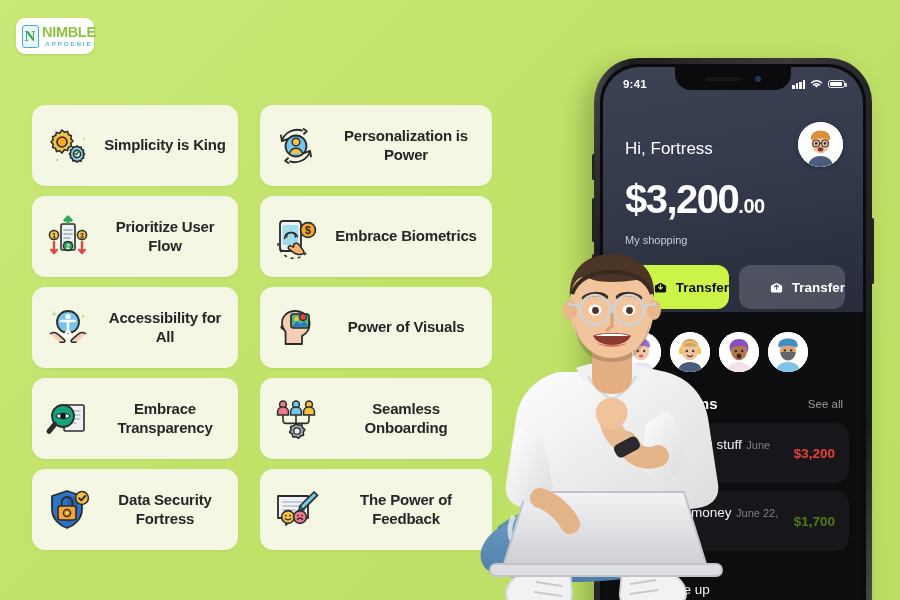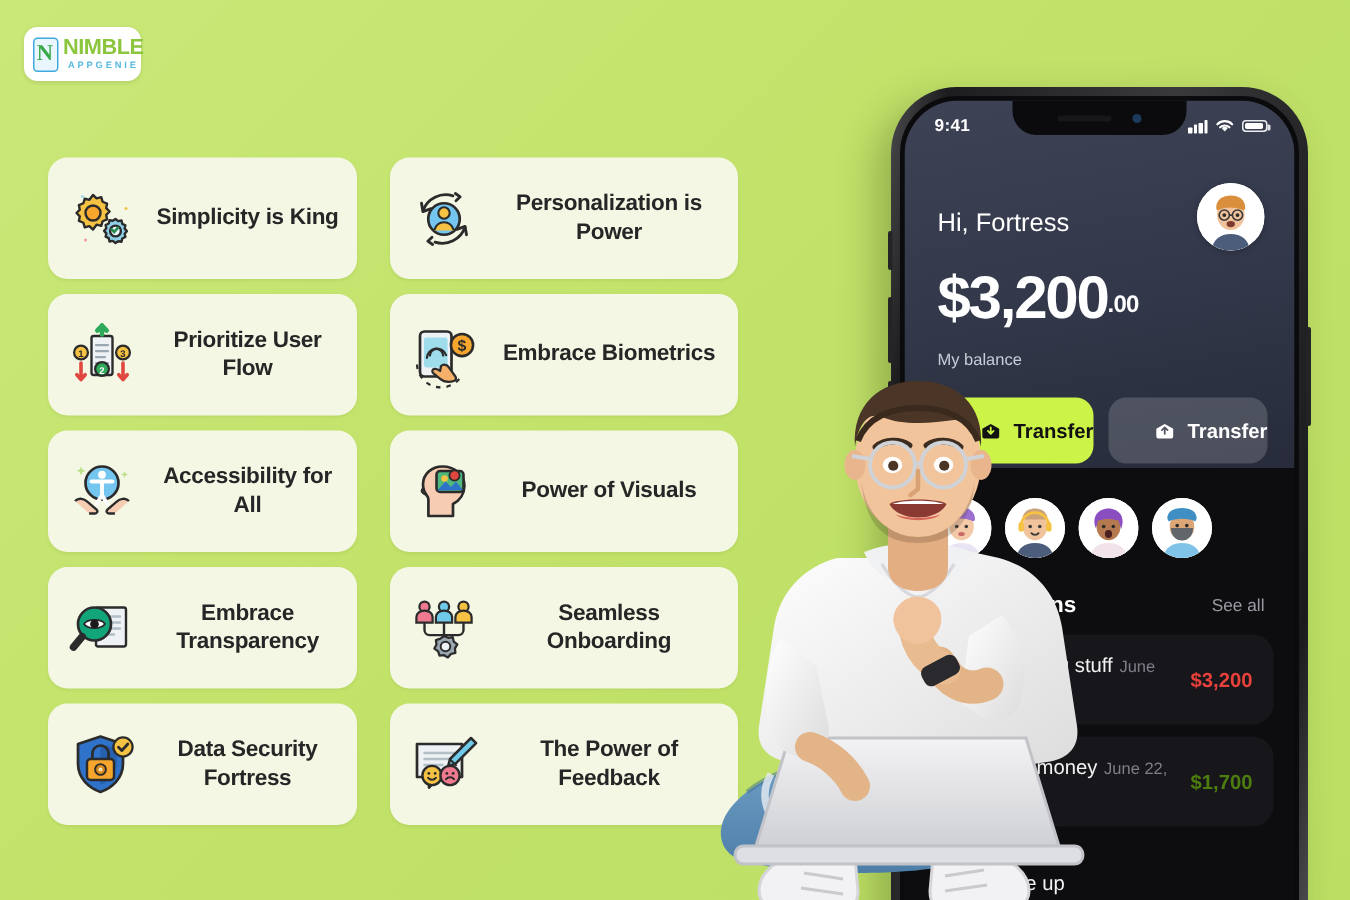--- a/index.html
+++ b/index.html
@@ -117,21 +117,21 @@
   #avatar-main{
     position:absolute; right:20px; top:55px; width:45px; height:45px;
     border-radius:50%; background:#fff; z-index:4; overflow:hidden;
     box-shadow:0 1px 5px rgba(0,0,0,.25);
   }
   #balance{
     position:absolute; left:22px; top:112px; z-index:4;
     color:#fff; font-weight:bold; display:flex; align-items:flex-start;
   }
   #bal-main{ font-size:40px; letter-spacing:-1.5px; line-height:1; }
-  #bal-cents{ font-size:16px; letter-spacing:-.5px; margin-top:16px; }
+  #bal-cents{ font-size:20px; letter-spacing:-.5px; margin-top:16px; }
   #bal-label{ position:absolute; left:22px; top:167px; color:#c9cdd8; font-size:11px; z-index:4; }
 
   #actions{
     position:absolute; left:20px; right:18px; top:198px; height:44px;
     display:flex; gap:10px; z-index:4;
   }
   .act{
     flex:1; border-radius:12px; display:flex; align-items:center;
     justify-content:flex-end; gap:8px; font-size:13.5px; font-weight:bold;
   }
@@ -443,21 +443,21 @@
           <circle cx="18.2" cy="21.4" r="1.3" fill="#2b2b2b"></circle>
           <circle cx="27" cy="21.4" r="1.3" fill="#2b2b2b"></circle>
           <ellipse cx="22.5" cy="27.4" rx="2.8" ry="2.1" fill="#7d3b30"></ellipse>
         </svg>
       </div>
 
       <div id="balance">
         <span id="bal-main">$3,200</span>
         <span id="bal-cents">.00</span>
       </div>
-      <div id="bal-label">My balance</div>
+      <div id="bal-label">My shopping</div>
 
       <div id="actions">
         <div class="act" id="act-transfer">
           <svg viewBox="0 0 16 16">
             <path d="M2 6.2l6-3.4 6 3.4v5.6a1.4 1.4 0 0 1-1.4 1.4H3.4A1.4 1.4 0 0 1 2 11.8z" fill="#111"></path>
             <path d="M8 5.2v4M8 9.8L6 7.8M8 9.8l2-2" stroke="#ccf348" stroke-width="1.3" fill="none" stroke-linecap="round" stroke-linejoin="round"></path>
           </svg>
           <span>Transfer</span>
         </div>
         <div class="act" id="act-request">

